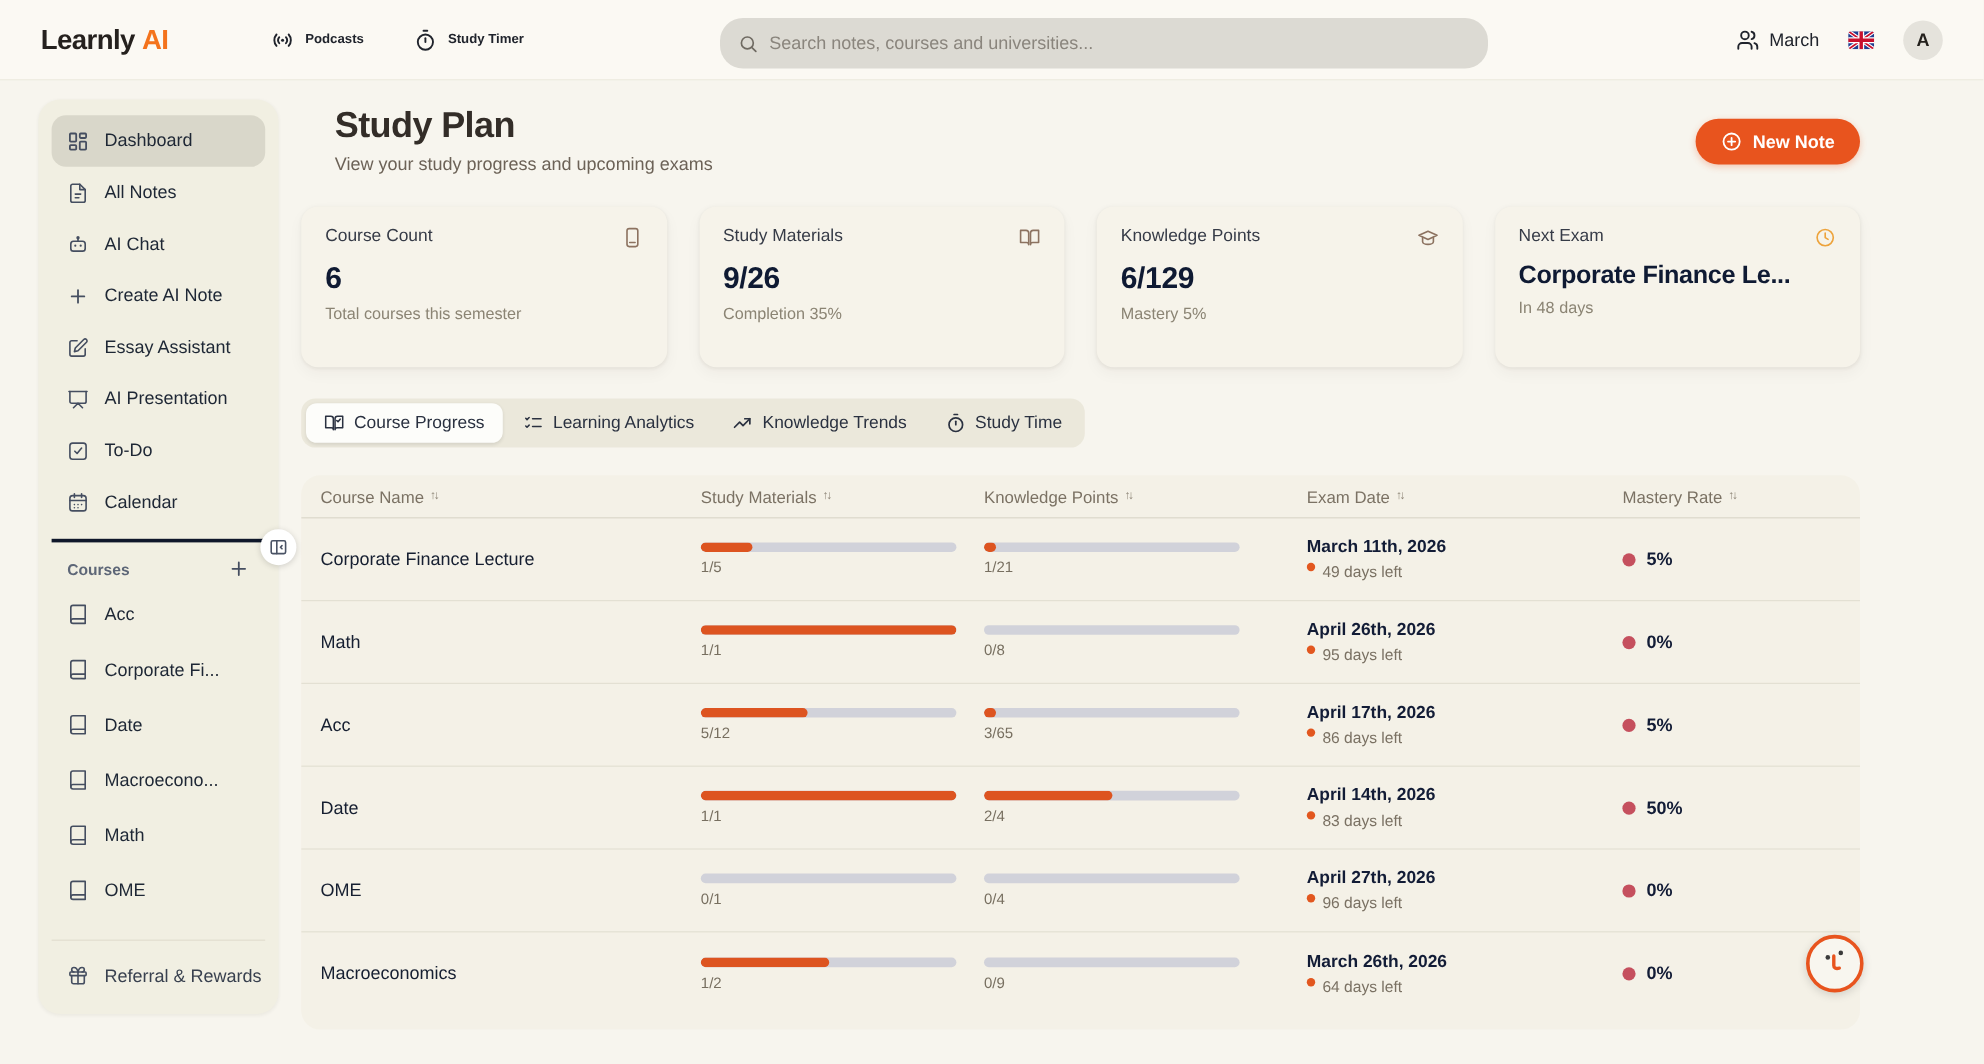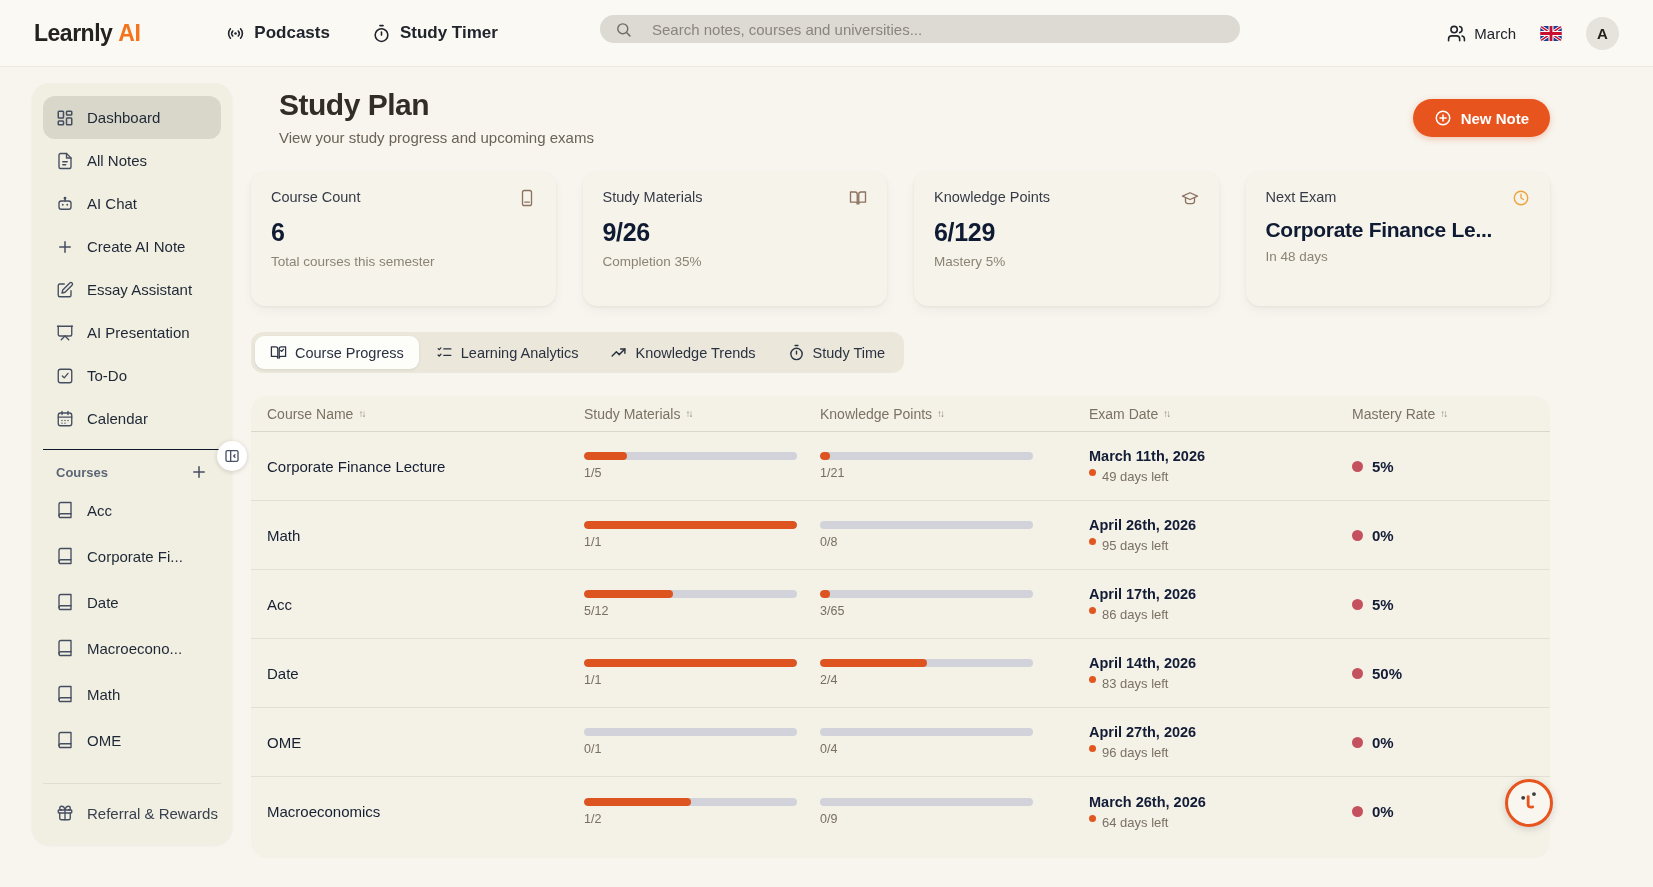--- a/index.html
+++ b/index.html
@@ -14,26 +14,26 @@
   
   .topbar {
     position:absolute; left:0; top:0; width:1653px; height:67px;
     background:#fbf9f3; border-bottom:1px solid #eceade;
     display:flex; align-items:center; padding:0 34px; z-index:5;
   }
   .logo { font-size:23px; font-weight:700; letter-spacing:-0.5px; cursor:pointer; }
   .logo-main { color:#25211e; }
   .logo-accent { color:#f4731c; margin-left:6px; }
   .topnav { display:flex; gap:42px; margin-left:86px; }
-  .topnav-item { display:flex; align-items:center; gap:9px; font-size:17px; font-weight:600; color:#20242c; cursor:pointer; }
+  .topnav-item { display:flex; align-items:center; gap:9px; font-size:11px; font-weight:600; color:#20242c; cursor:pointer; }
   .topnav-item .icon { width:19px; height:19px; color:#20242c; }
   .search {
-    position:absolute; left:600px; top:15px; width:640px; height:28px;
+    position:absolute; left:600px; top:15px; width:640px; height:42px;
     background:#dcdad3; border-radius:19px; display:flex; align-items:center;
-    padding:0 15px; gap:20px;
+    padding:0 15px; gap:9px;
   }
   .search .icon { width:17px; height:17px; color:#6f6a62; }
   .search input {
     flex:1; border:none; outline:none; background:transparent;
     font-family:"Liberation Sans", sans-serif; font-size:15px; color:#3a362f;
   }
   .search input::placeholder { color:#8a857d; }
   .topbar-right { margin-left:auto; display:flex; align-items:center; gap:24px; }
   .forum { display:flex; align-items:center; gap:8px; font-size:15px; font-weight:500; color:#20242c; cursor:pointer; }
   .forum .icon { width:19px; height:19px; }
@@ -51,21 +51,21 @@
     background:#f1efe2; border-radius:18px; box-shadow:0 1px 3px rgba(40,35,25,.05);
     padding:13px 11px 12px; display:flex; flex-direction:column; z-index:4;
   }
   .side-item {
     height:43px; border-radius:12px; display:flex; align-items:center; gap:13px;
     padding:0 13px; font-size:15px; font-weight:500; color:#1e2735; cursor:pointer;
     white-space:nowrap;
   }
   .side-item .icon { width:18px; height:18px; color:#454e60; }
   .side-item.active { background:#d9d7ca; }
-  .courses-sec { margin-top:9px; border-top:1px solid #0f172a; padding-top:13px; }
+  .courses-sec { margin-top:9px; border-top:3px solid #0f172a; padding-top:13px; }
   .courses-head {
     display:flex; align-items:center; justify-content:space-between;
     padding:0 13px; margin-bottom:6px;
   }
   .courses-title { font-size:13px; font-weight:600; color:#5d6677; }
   .add-course { background:none; border:none; cursor:pointer; width:18px; height:18px; color:#454e60; padding:0; }
   .course-item { height:46px; }
   .side-footer { margin-top:auto; border-top:1px solid #e1decf; padding-top:9px; }
   .side-footer .side-item { height:40px; color:#39414f; }
   .collapse-btn {

